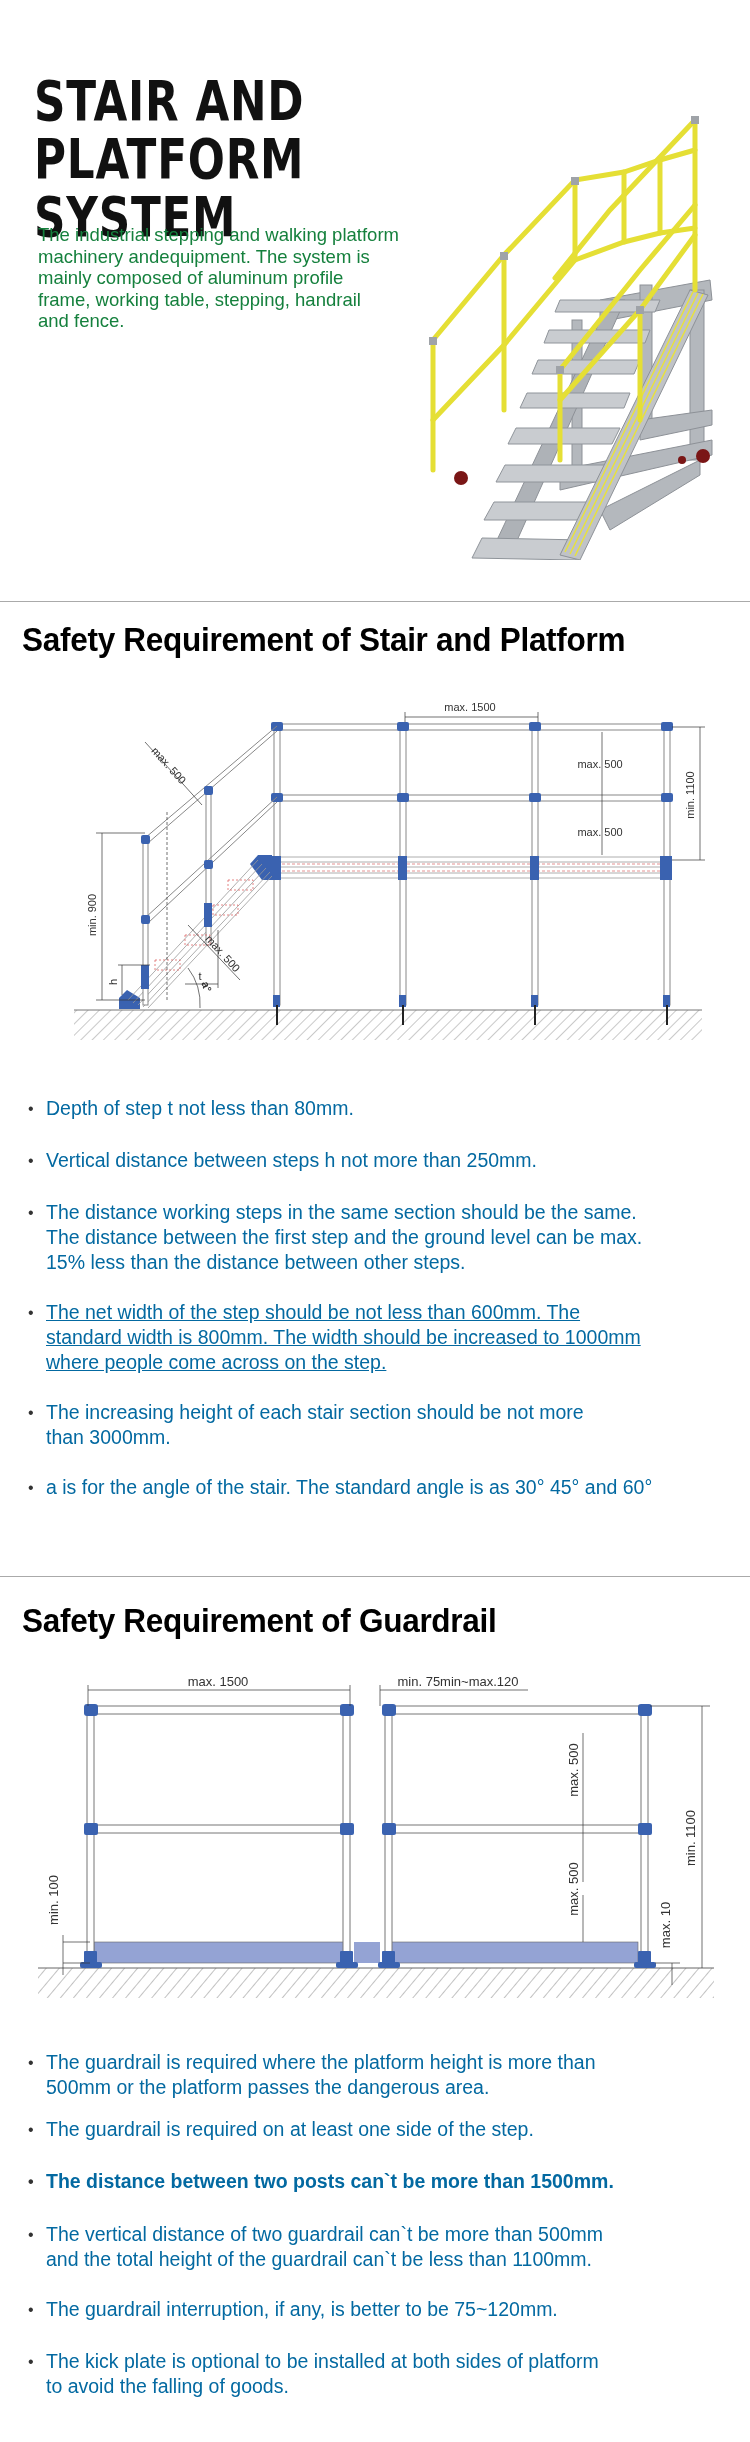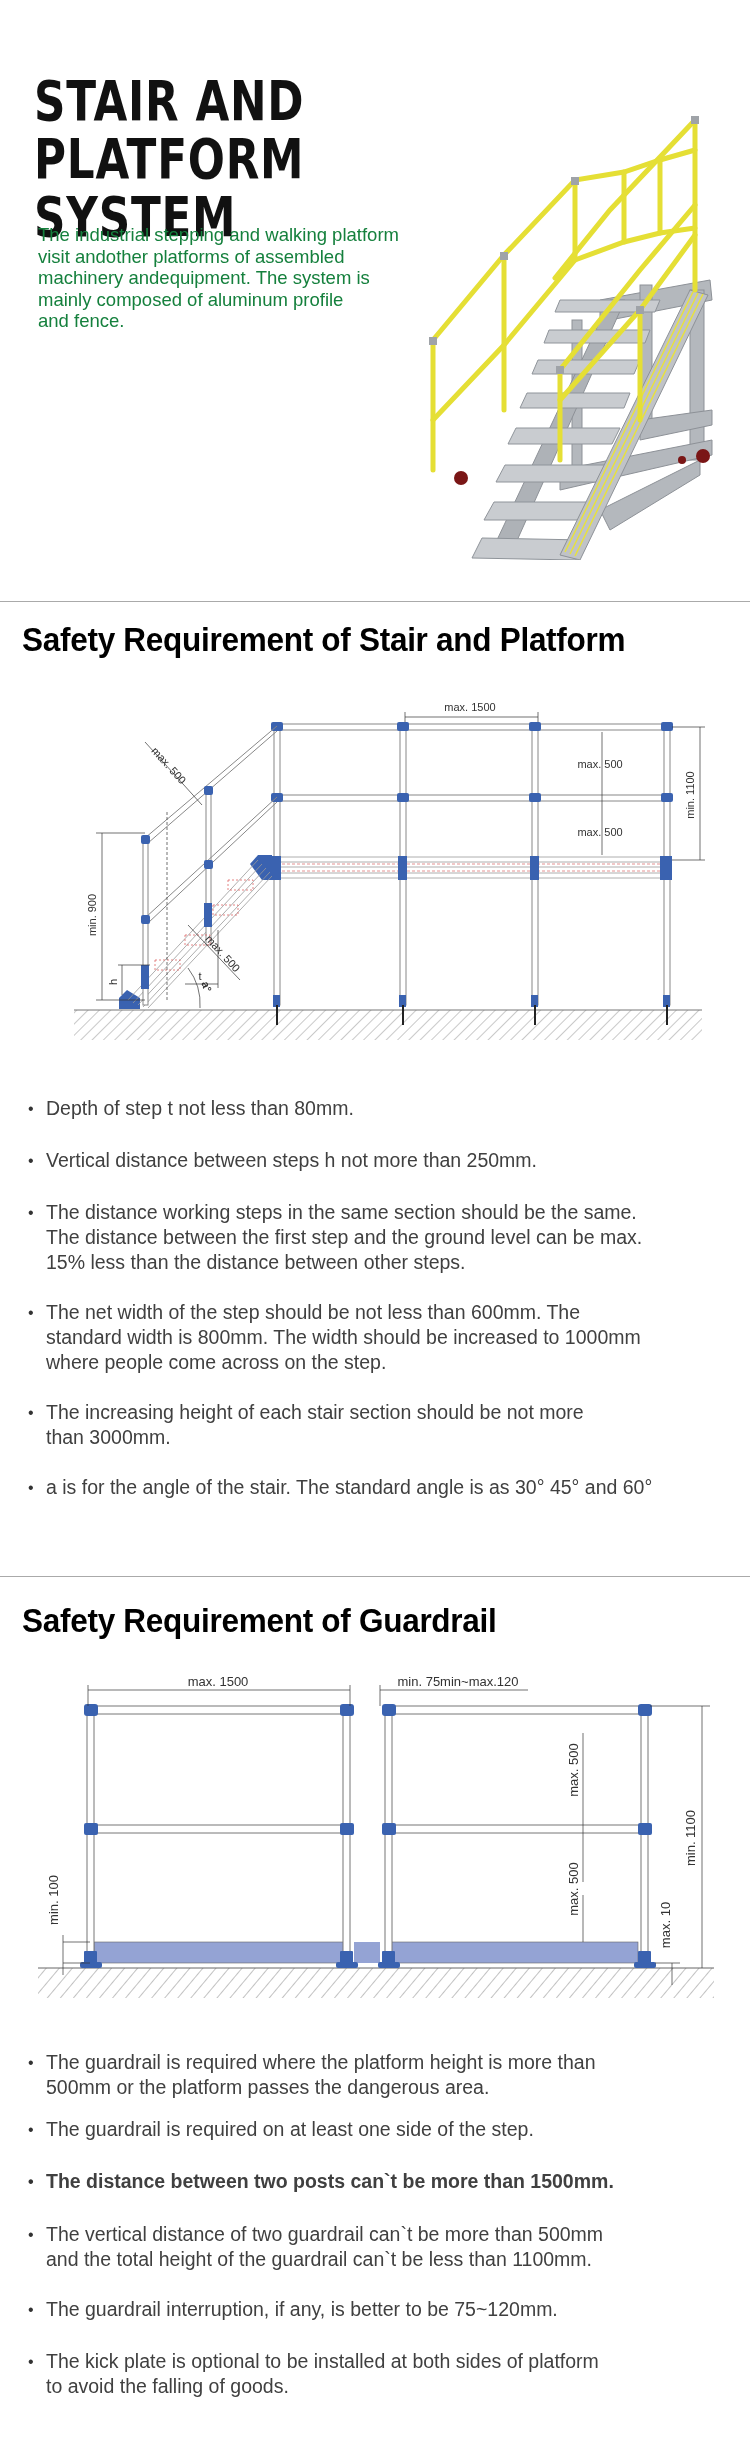--- a/index.html
+++ b/index.html
@@ -14,37 +14,37 @@
   .hero-desc span { display: block; white-space: nowrap; }
   .hero-image { left: 385px; top: 90px; width: 340px; height: 470px; }
 
   .divider { left: 0; width: 750px; height: 1px; background: #aaa; }
 
   .section-title { left: 22px; font-weight: bold; font-size: 32.5px; color: #000; letter-spacing: -0.3px; transform: scaleX(0.97); transform-origin: left top; white-space: nowrap; }
 
   .diagram { left: 0; width: 750px; }
 
   .bullets { left: 28px; width: 710px; }
-  .bullet { position: absolute; left: 0; width: 720px; font-size: 19.5px; line-height: 25px; color: #404040; padding-left: 18px; }
+  .bullet { position: absolute; left: 0; width: 720px; font-size: 19.5px; line-height: 25px; color: #0369a1; padding-left: 18px; }
   .bullet::before { content: "•"; position: absolute; left: 0; top: 0; font-size: 16px; color: #333; }
   .bullet span { display: block; white-space: nowrap; }
 </style>
 </head>
 <body>
 
 <div class="abs hero-title">
   <span>STAIR AND PLATFORM</span>
   <span>SYSTEM</span>
 </div>
 
 <div class="abs hero-desc">
   <span>The industrial stepping and walking platform</span>
-  <span>visit andother platforms of assembled</span>
   <span>machinery andequipment. The system is</span>
   <span>mainly composed of aluminum profile</span>
+  <span>frame, working table, stepping, handrail</span>
   <span>and fence.</span>
 </div>
 
 <svg class="abs hero-image" viewBox="385 90 340 470" width="340" height="470">
 
   <g fill="#b4b8bd" stroke="#8d9197" stroke-width="1">
     <polygon points="600,300 710,280 712,300 600,322"></polygon>
     <rect x="640" y="285" width="12" height="145"></rect>
     <rect x="690" y="290" width="14" height="170"></rect>
     <polygon points="640,420 712,410 712,425 640,440"></polygon>
@@ -240,21 +240,21 @@
     <span>Depth of step t not less than 80mm.</span>
   </div>
   <div class="bullet" style="top:52px;">
     <span>Vertical distance between steps h not more than 250mm.</span>
   </div>
   <div class="bullet" style="top:104px;">
     <span>The distance working steps in the same section should be the same.</span>
     <span>The distance between the first step and the ground level can be max.</span>
     <span>15% less than the distance between other steps.</span>
   </div>
-  <div class="bullet" style="top:204px;">
+  <div class="bullet" style="top:204px;text-decoration:underline;">
     <span>The net width of the step should be not less than  600mm. The</span>
     <span>standard width is 800mm. The width should be increased to 1000mm</span>
     <span>where people come across on the step.</span>
   </div>
   <div class="bullet" style="top:304px;">
     <span>The increasing height of each stair section should  be not more</span>
     <span>than 3000mm.</span>
   </div>
   <div class="bullet" style="top:379px;">
     <span>a is for the angle of the stair. The standard angle is  as 30° 45° and 60°</span>

